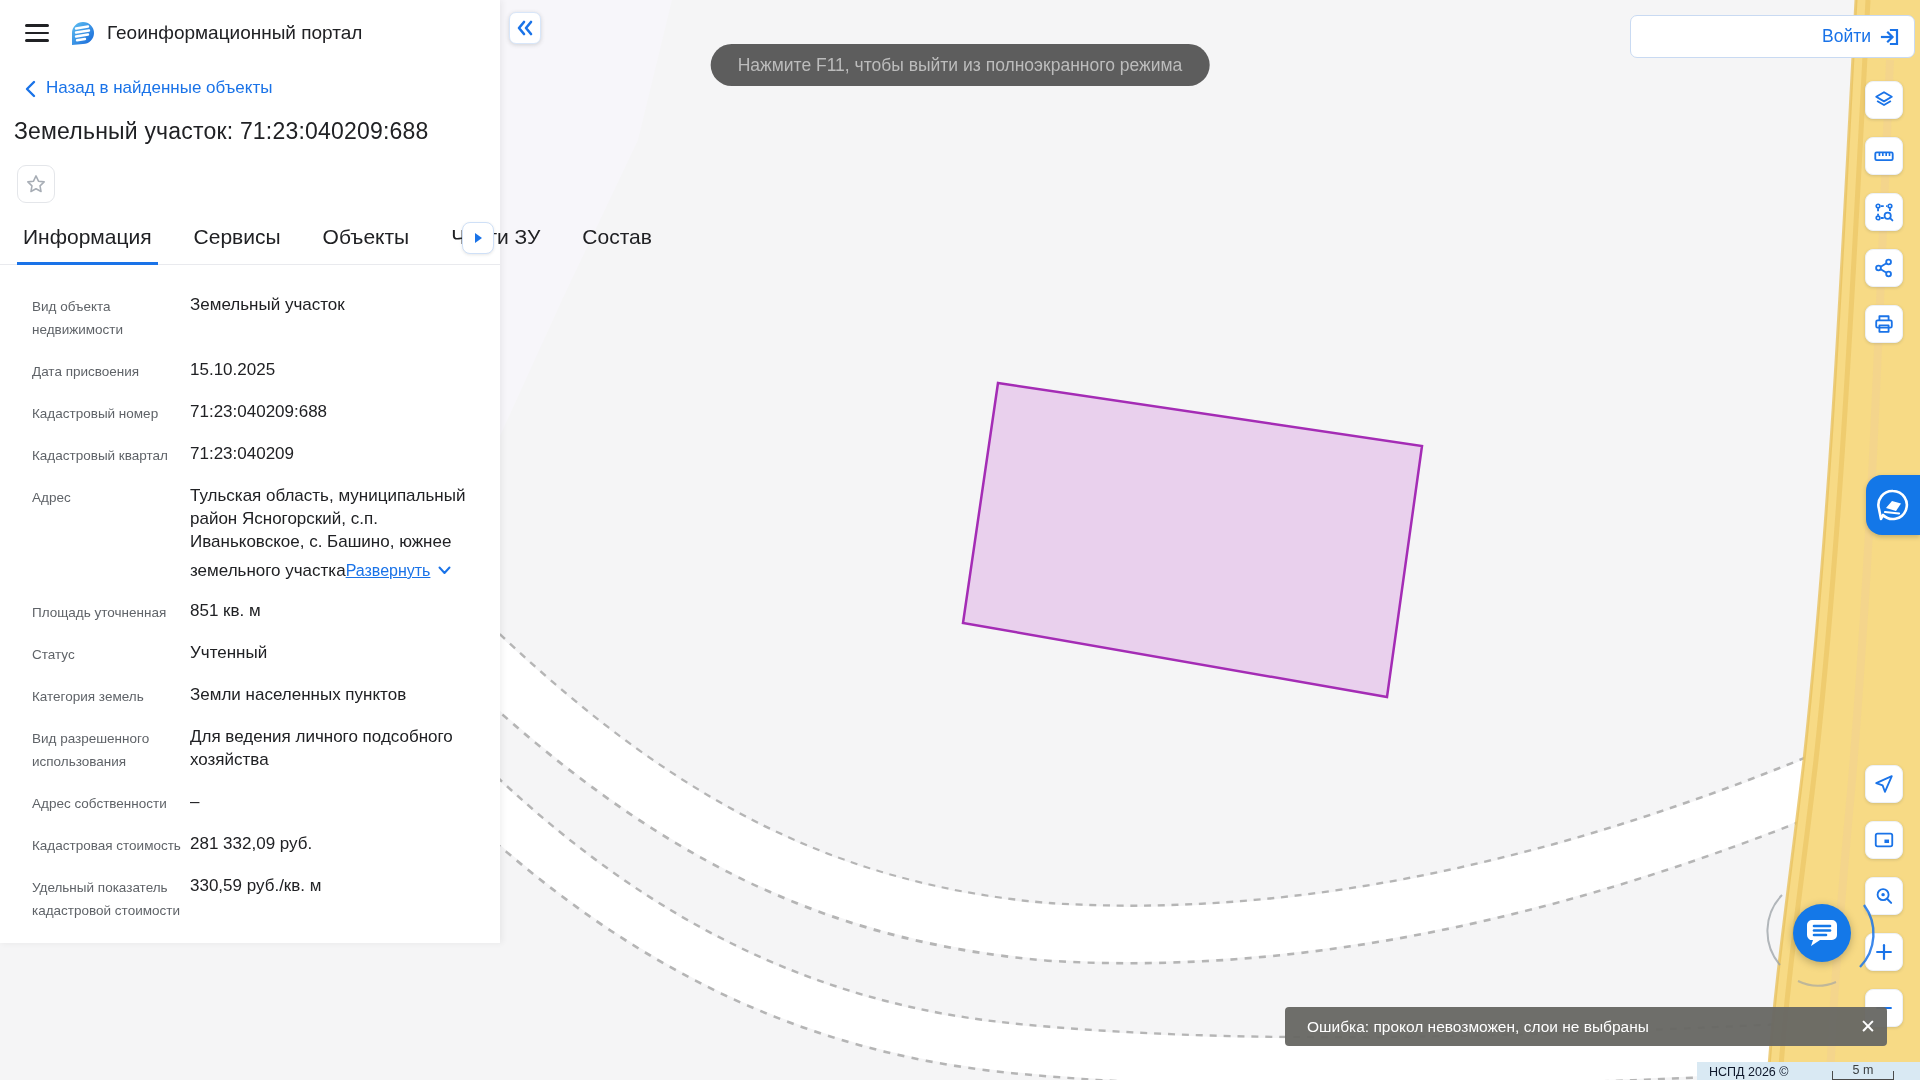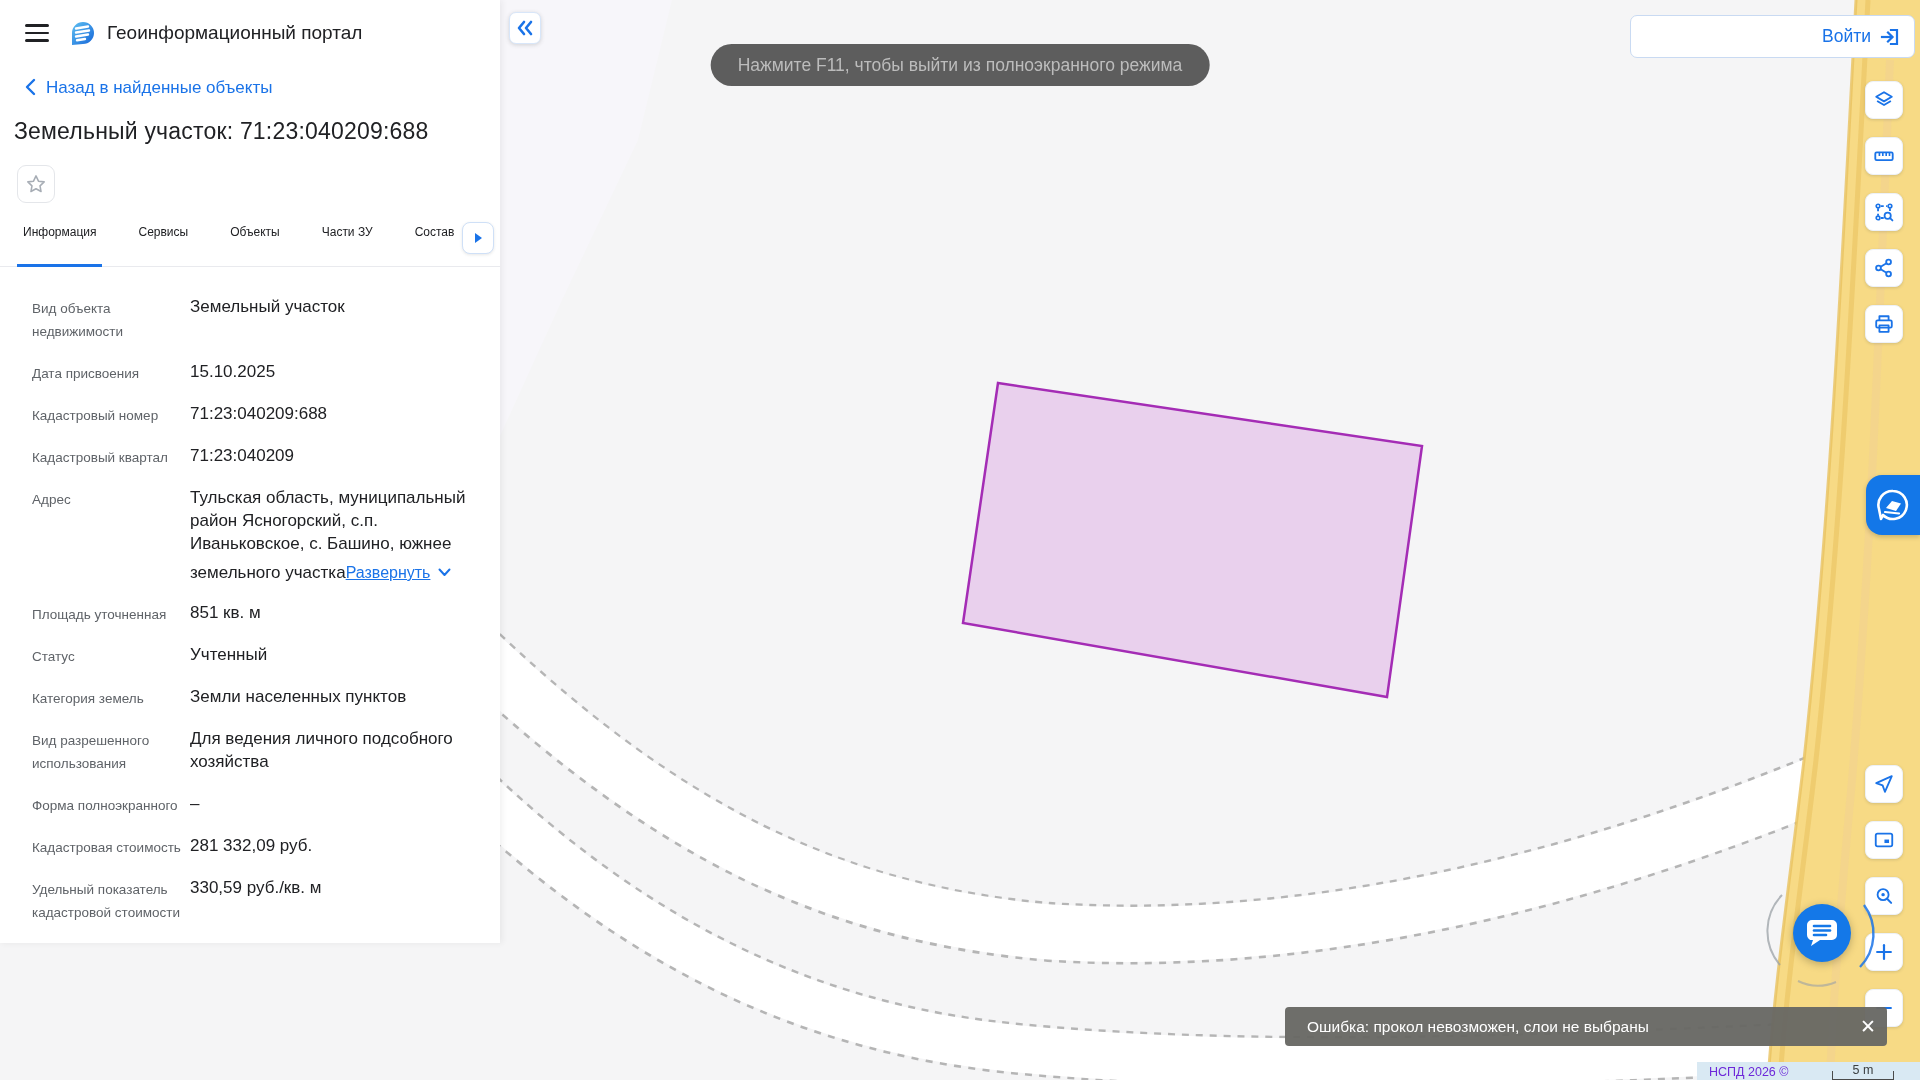--- a/index.html
+++ b/index.html
@@ -13,29 +13,29 @@
 
   
   #panel { position:absolute; left:0; top:0; width:500px; height:943px; background:#ffffff;
            box-shadow:2px 0 6px rgba(60,64,67,.08); z-index:5; }
   #panel-header { display:flex; align-items:center; padding:18px 14px 0 25px; height:48px; }
   #hamburger { width:24px; height:18px; display:flex; flex-direction:column; justify-content:space-between; cursor:pointer; }
   #hamburger span { display:block; height:2.6px; background:#202124; border-radius:2px; }
   #app-logo { margin-left:18px; width:30px; height:30px; }
   #app-title { margin-left:10px; font-size:19px; color:#202124; }
 
-  #back-link { display:flex; align-items:flex-start; gap:10px; margin:30px 0 0 25px;
+  #back-link { display:flex; align-items:flex-end; gap:10px; margin:30px 0 0 25px;
                color:#1a73e8; font-size:17px; cursor:pointer; }
   #page-title { margin:20px 14px 0 14px; font-size:23px; color:#202124; font-weight:400; letter-spacing:.2px; }
   #fav-btn { margin:20px 0 0 17px; width:38px; height:38px; border:1px solid #e4e6ea; border-radius:9px;
              background:#fff; display:flex; align-items:center; justify-content:center; cursor:pointer; }
 
   #tabs-wrap { position:relative; margin-top:22px; border-bottom:1px solid #e9eaee; }
   #tab-list { display:flex; gap:30px; padding-left:17px; }
-  .tab { font-size:12px; color:#202124; padding:0 6px 25px 6px; cursor:pointer; white-space:nowrap; }
+  .tab { font-size:21px; color:#202124; padding:0 6px 13px 6px; cursor:pointer; white-space:nowrap; }
   .tab.active { border-bottom:3px solid #1a73e8; margin-bottom:-1px; }
   #tab-scroll-btn { position:absolute; right:6px; top:-3px; width:32px; height:32px; background:#fff;
                     border:1px solid #cfe0f7; border-radius:8px; display:flex; align-items:center;
                     justify-content:center; cursor:pointer; box-shadow:0 1px 3px rgba(60,64,67,.12); }
 
   #field-list { padding:28px 14px 0 32px; }
   .field-row { display:flex; margin-bottom:17px; }
   .field-label { width:158px; flex:0 0 158px; font-size:13.5px; line-height:23px; color:#5f6368; padding-top:2px; }
   .field-value { flex:1; font-size:17px; line-height:23px; color:#202124; }
   .expand-link { display:inline-flex; align-items:center; gap:8px; margin-top:6px; color:#1a73e8;
@@ -72,21 +72,21 @@
               box-shadow:0 2px 8px rgba(0,0,0,.25); }
 
   #error-toast { left:1285px; top:1007px; width:602px; height:39px; background:rgba(104,104,100,.96);
                  border-radius:4px; display:flex; align-items:center; color:#fff; font-size:15.5px;
                  padding-left:22px; z-index:9; }
   #error-close { margin-left:auto; width:38px; height:39px; display:flex; align-items:center;
                  justify-content:center; cursor:pointer; color:#fff; font-size:19px; }
 
   #attribution-bar { left:1697px; top:1062px; width:223px; height:18px; background:#d9e9f3;
                      display:flex; align-items:flex-end; z-index:6; }
-  #attribution-text { font-size:12.5px; color:#6d28d9; margin:0 0 1px 12px; }
+  #attribution-text { font-size:12.5px; color:#0f172a; margin:0 0 1px 12px; }
   #scale-control { margin-left:auto; margin-right:26px; width:62px; height:9px;
                    border:1.5px solid #4a4a4a; border-top:none; position:relative; }
   #scale-label { position:absolute; left:0; right:0; top:-8px; text-align:center; font-size:12.5px; color:#3c4043; }
 
   svg { display:block; }
 </style>
 </head>
 <body>
 
 <div id="map-area">
@@ -205,21 +205,21 @@
       </div>
       <div class="field-row">
         <div class="field-label">Категория земель</div>
         <div class="field-value">Земли населенных пунктов</div>
       </div>
       <div class="field-row">
         <div class="field-label">Вид разрешенного использования</div>
         <div class="field-value">Для ведения личного подсобного хозяйства</div>
       </div>
       <div class="field-row">
-        <div class="field-label">Форма полноэкранного</div>
+        <div class="field-label">Адрес собственности</div>
         <div class="field-value">–</div>
       </div>
       <div class="field-row">
         <div class="field-label">Кадастровая стоимость</div>
         <div class="field-value">281 332,09 руб.</div>
       </div>
       <div class="field-row">
         <div class="field-label">Удельный показатель кадастровой стоимости</div>
         <div class="field-value">330,59 руб./кв. м</div>
       </div>

